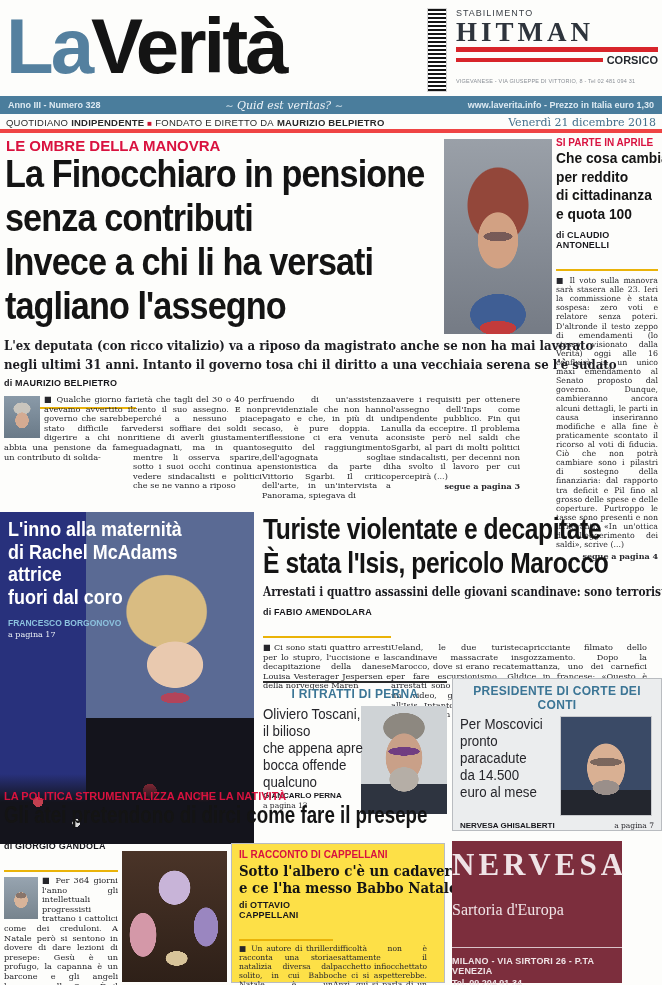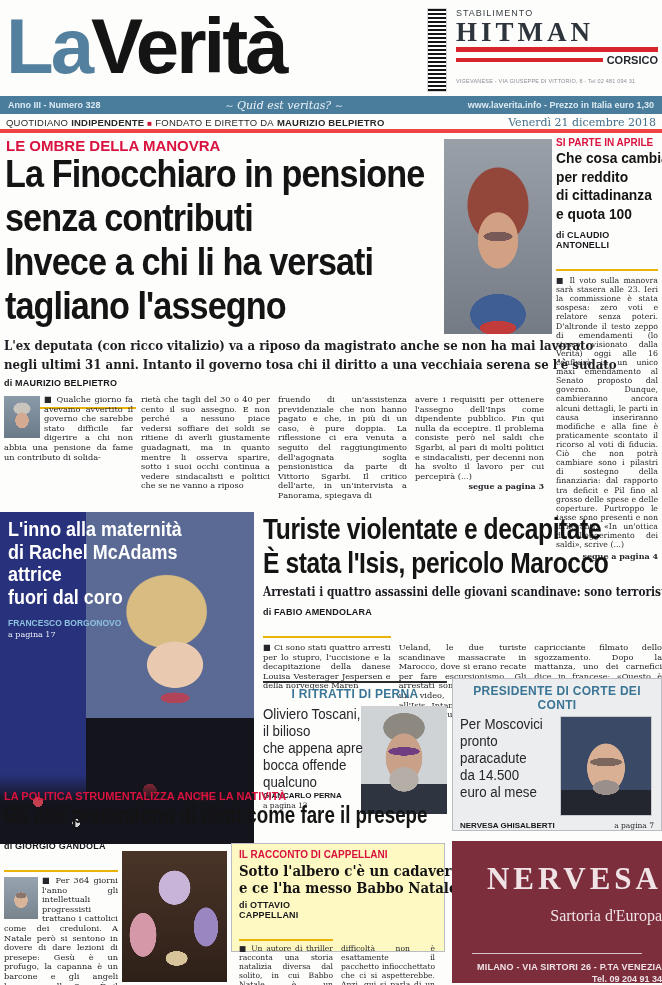--- a/index.html
+++ b/index.html
@@ -45,21 +45,21 @@
   .hl-line { white-space:nowrap; transform-origin:0 50%; font-weight:bold; color:#141414; }
   .sx95{transform:scaleX(.95);} .sx92{transform:scaleX(.92);} .sx90{transform:scaleX(.90);}
   .sx88{transform:scaleX(.88);} .sx87{transform:scaleX(.87);} .sx82{transform:scaleX(.82);}
   .sx78{transform:scaleX(.78);}
   .byline { font-size:9px; font-weight:bold; color:#17171c; border-bottom:2px solid #eab308;
             padding-bottom:19px; letter-spacing:.2px; }
   .bodytext { font-family:"DejaVu Serif", serif; font-size:8.2px; line-height:1.17;
               color:#26262b; text-align:justify; }
   .pageref { font-family:"DejaVu Serif", serif; font-size:8px; font-weight:bold;
              color:#26262b; text-align:right; }
-  .cols { display:flex; gap:8px; }
+  .cols { display:flex; }
   
   .lead-kicker { position:absolute; left:6px; top:137px; font-size:15px; }
   .lead-headline { position:absolute; left:5px; top:152px; width:450px; }
   .lead-headline .hl-line { font-size:38px; line-height:44px; letter-spacing:-1px; }
   .photo-fin { position:absolute; left:444px; top:139px; width:108px; height:195px;
     background:
       radial-gradient(ellipse 30px 12px at 50% 97%, #c23b3b 0 60%, transparent 61%),
       radial-gradient(ellipse 46px 34px at 50% 90%, #3f5e94 0 60%, transparent 61%),
       radial-gradient(ellipse 24px 8px at 50% 50%, rgba(45,32,52,.55) 0 60%, transparent 61%),
       radial-gradient(ellipse 33px 46px at 50% 52%, #d2a183 0 60%, transparent 62%),
@@ -155,36 +155,36 @@
       radial-gradient(ellipse 11px 13px at 50% 55%, #d8b49a 0 60%, transparent 62%),
       linear-gradient(#97a4b0,#77848e); }
   .photo-nativity { position:absolute; left:122px; top:851px; width:105px; height:131px;
     background:
       radial-gradient(ellipse 22px 36px at 20% 64%, #d498a8 0 60%, transparent 62%),
       radial-gradient(ellipse 20px 32px at 80% 58%, #9a86c0 0 60%, transparent 62%),
       radial-gradient(ellipse 26px 28px at 50% 28%, #c8b4d8 0 60%, transparent 62%),
       radial-gradient(ellipse 18px 12px at 52% 82%, #d8c49a 0 60%, transparent 62%),
       linear-gradient(180deg,#4a3428,#2e2018); }
   
-  .cappellani { position:absolute; left:231px; top:843px; width:214px; height:109px;
-                border:1px solid #b9bcc0; padding:5px 7px; background:#fef9c3; }
+  .cappellani { position:absolute; left:231px; top:843px; width:214px; height:140px;
+                border:1px solid #b9bcc0; padding:5px 7px; background:#fde047; }
   .cap-kicker { font-size:10px; }
   .cap-headline { margin-top:3px; }
   .cap-headline .hl-line { font-family:"DejaVu Serif", serif; font-size:14px;
                            line-height:16.5px; font-weight:bold; }
   .cap-byline { margin-top:4px; width:94px; }
   .cap-cols { margin-top:4px; }
   .cap-cols .col { width:94px; }
   .cap-cols .bodytext { font-size:7.6px; }
   
-  .nervesa { position:absolute; left:452px; top:841px; width:210px; height:142px;
-             background:#7c2e3d; color:#efe3e6; text-align:right; padding-top:20px; }
+  .nervesa { position:absolute; left:452px; top:841px; width:170px; height:142px;
+             background:#7c2e3d; color:#efe3e6; text-align:left; padding-top:6px; }
   .nv-brand { font-family:"Liberation Serif", serif; font-weight:bold; font-size:31px;
               letter-spacing:4px; }
-  .nv-sub { font-family:"Liberation Serif", serif; font-size:16px; margin-top:10px; }
+  .nv-sub { font-family:"Liberation Serif", serif; font-size:16px; margin-top:18px; }
   .nv-rule { width:170px; height:1px; background:#d9c3c9; margin:28px auto 8px auto; }
   .nv-addr { font-size:9px; font-weight:bold; letter-spacing:.2px; }
   .nv-tel { font-size:9px; font-weight:bold; margin-top:2px; }
 </style>
 </head>
 <body>
 
 <div id="page">
 
   <div class="logo">

